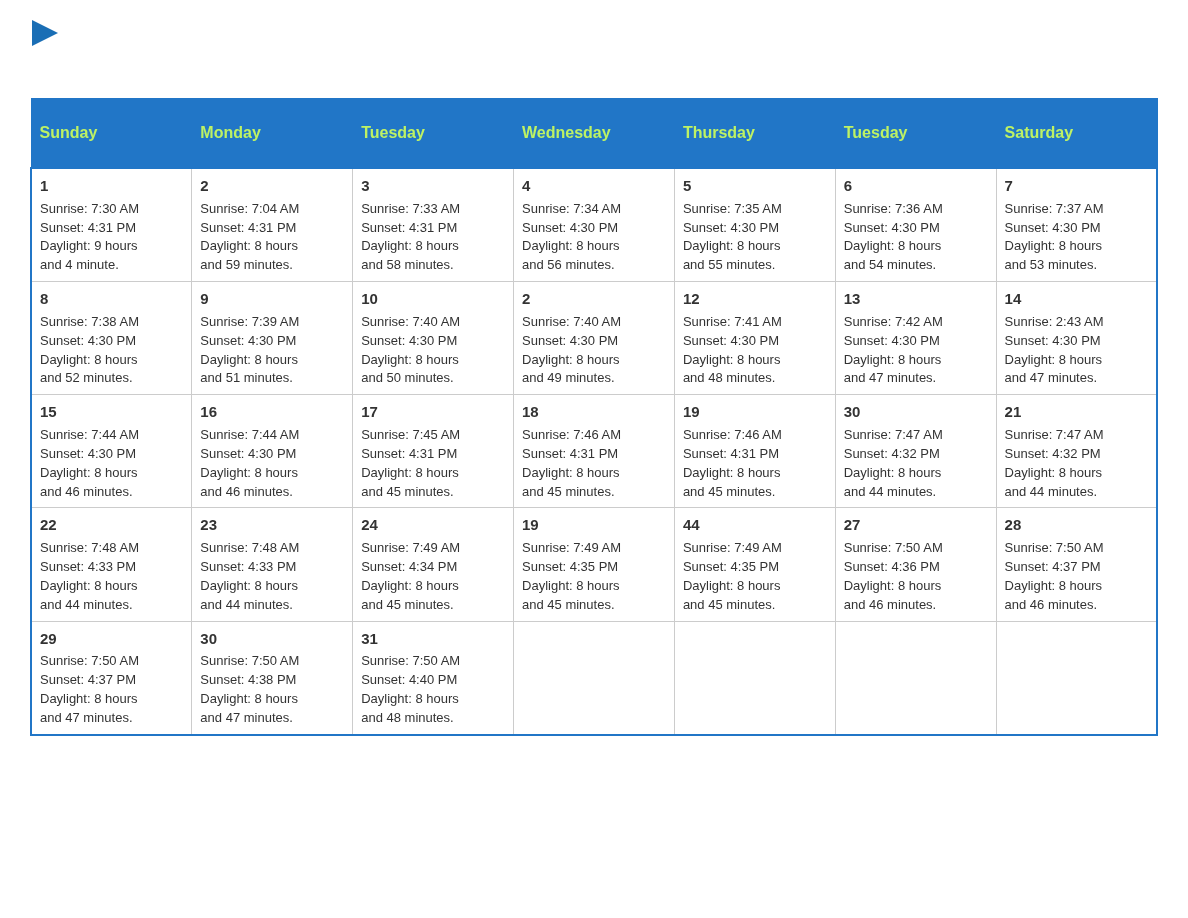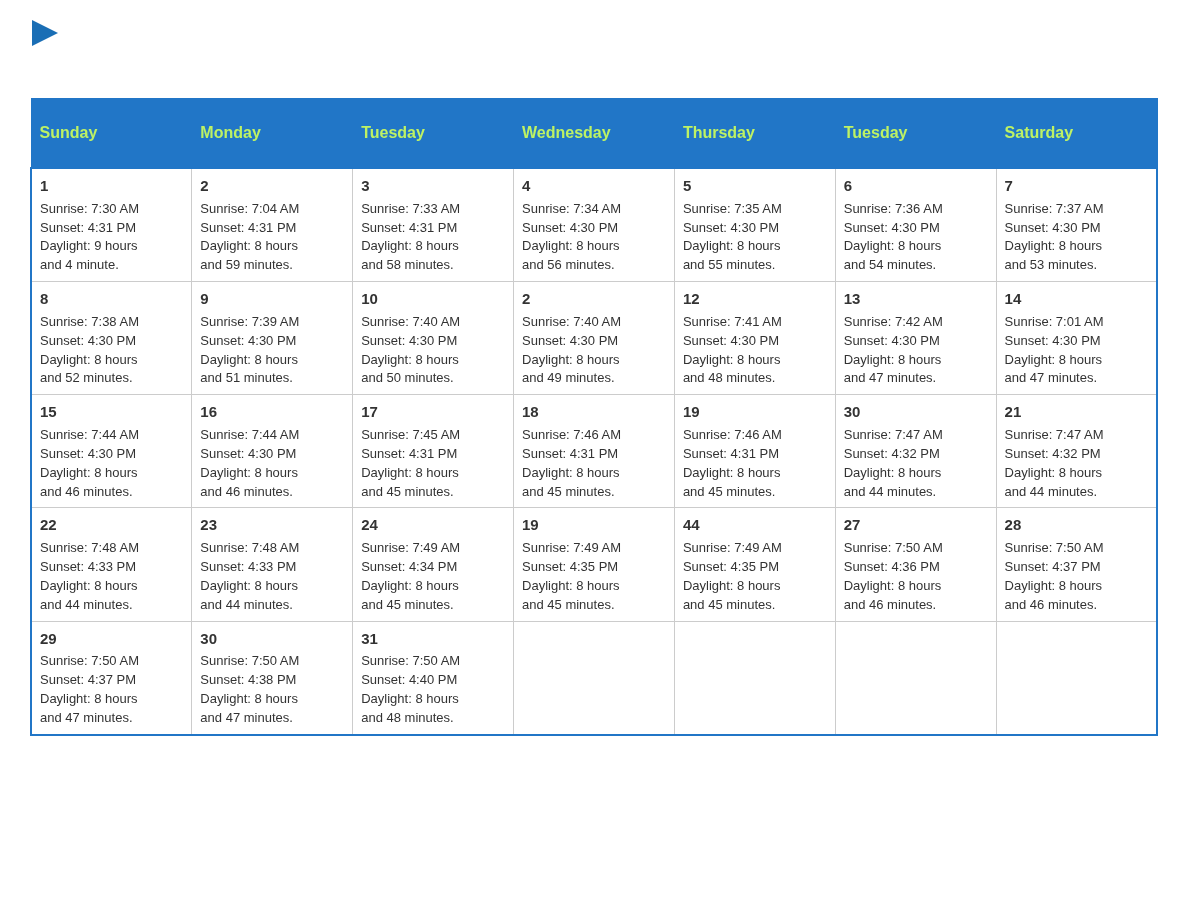--- a/index.html
+++ b/index.html
@@ -139,21 +139,21 @@
         <td><span class="day-num">6</span><span>Sunrise: 7:36 AM</span><br><span>Sunset: 4:30 PM</span><br><span>Daylight: 8 hours</span><br><span>and 54 minutes.</span></td>
         <td><span class="day-num">7</span><span>Sunrise: 7:37 AM</span><br><span>Sunset: 4:30 PM</span><br><span>Daylight: 8 hours</span><br><span>and 53 minutes.</span></td>
       </tr>
       <tr>
         <td><span class="day-num">8</span><span>Sunrise: 7:38 AM</span><br><span>Sunset: 4:30 PM</span><br><span>Daylight: 8 hours</span><br><span>and 52 minutes.</span></td>
         <td><span class="day-num">9</span><span>Sunrise: 7:39 AM</span><br><span>Sunset: 4:30 PM</span><br><span>Daylight: 8 hours</span><br><span>and 51 minutes.</span></td>
         <td><span class="day-num">10</span><span>Sunrise: 7:40 AM</span><br><span>Sunset: 4:30 PM</span><br><span>Daylight: 8 hours</span><br><span>and 50 minutes.</span></td>
         <td><span class="day-num">2</span><span>Sunrise: 7:40 AM</span><br><span>Sunset: 4:30 PM</span><br><span>Daylight: 8 hours</span><br><span>and 49 minutes.</span></td>
         <td><span class="day-num">12</span><span>Sunrise: 7:41 AM</span><br><span>Sunset: 4:30 PM</span><br><span>Daylight: 8 hours</span><br><span>and 48 minutes.</span></td>
         <td><span class="day-num">13</span><span>Sunrise: 7:42 AM</span><br><span>Sunset: 4:30 PM</span><br><span>Daylight: 8 hours</span><br><span>and 47 minutes.</span></td>
-        <td><span class="day-num">14</span><span>Sunrise: 7:01 AM</span><br><span>Sunset: 4:30 PM</span><br><span>Daylight: 8 hours</span><br><span>and 47 minutes.</span></td>
+        <td><span class="day-num">14</span><span>Sunrise: 2:43 AM</span><br><span>Sunset: 4:30 PM</span><br><span>Daylight: 8 hours</span><br><span>and 47 minutes.</span></td>
       </tr>
       <tr>
         <td><span class="day-num">15</span><span>Sunrise: 7:44 AM</span><br><span>Sunset: 4:30 PM</span><br><span>Daylight: 8 hours</span><br><span>and 46 minutes.</span></td>
         <td><span class="day-num">16</span><span>Sunrise: 7:44 AM</span><br><span>Sunset: 4:30 PM</span><br><span>Daylight: 8 hours</span><br><span>and 46 minutes.</span></td>
         <td><span class="day-num">17</span><span>Sunrise: 7:45 AM</span><br><span>Sunset: 4:31 PM</span><br><span>Daylight: 8 hours</span><br><span>and 45 minutes.</span></td>
         <td><span class="day-num">18</span><span>Sunrise: 7:46 AM</span><br><span>Sunset: 4:31 PM</span><br><span>Daylight: 8 hours</span><br><span>and 45 minutes.</span></td>
         <td><span class="day-num">19</span><span>Sunrise: 7:46 AM</span><br><span>Sunset: 4:31 PM</span><br><span>Daylight: 8 hours</span><br><span>and 45 minutes.</span></td>
         <td><span class="day-num">30</span><span>Sunrise: 7:47 AM</span><br><span>Sunset: 4:32 PM</span><br><span>Daylight: 8 hours</span><br><span>and 44 minutes.</span></td>
         <td><span class="day-num">21</span><span>Sunrise: 7:47 AM</span><br><span>Sunset: 4:32 PM</span><br><span>Daylight: 8 hours</span><br><span>and 44 minutes.</span></td>
       </tr>

